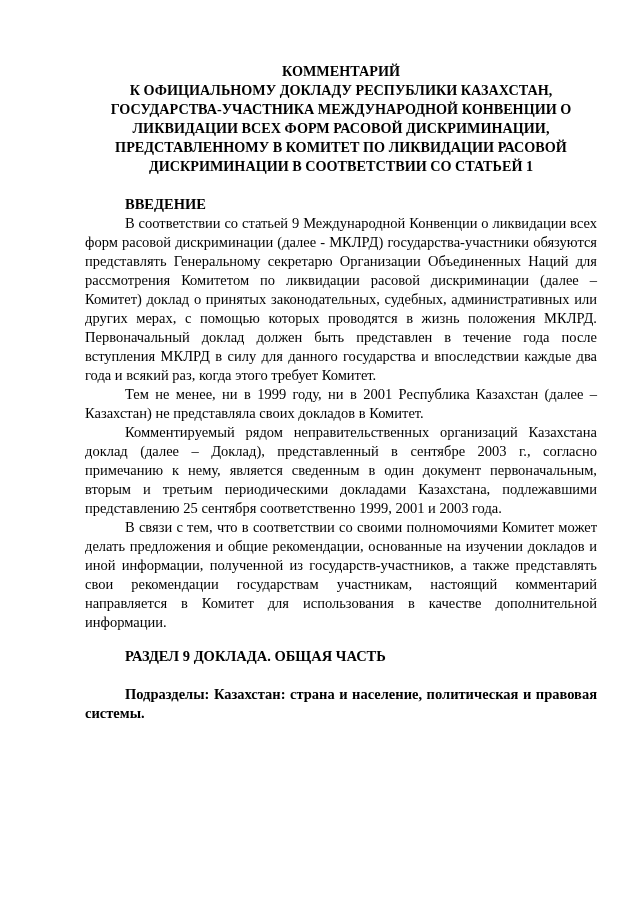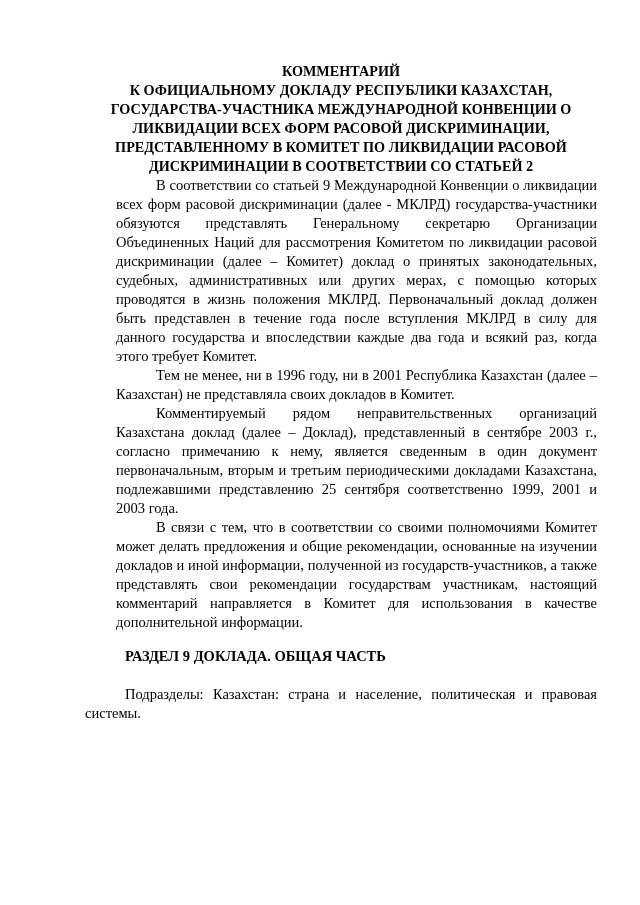--- a/index.html
+++ b/index.html
@@ -39,53 +39,53 @@
 
   .intro-heading {
     margin-top: 19px;
   }
 
   .section-heading {
     margin-top: 15px;
   }
 
   .subheading {
-    font-weight: normal;
+    font-weight: bold;
     text-align: justify;
     text-indent: 40px;
     margin-top: 19px;
   }
 
   p.body-para {
     text-align: justify;
     text-indent: 40px;
-    margin-left: 31px;
   }
 
   p.cut {
     text-align-last: justify;
   }
 </style>
 </head>
 <body>
 
 <div class="page">
 
   <div class="doc-title">КОММЕНТАРИЙ
 К ОФИЦИАЛЬНОМУ ДОКЛАДУ РЕСПУБЛИКИ КАЗАХСТАН,
 ГОСУДАРСТВА-УЧАСТНИКА МЕЖДУНАРОДНОЙ КОНВЕНЦИИ О
 ЛИКВИДАЦИИ ВСЕХ ФОРМ РАСОВОЙ ДИСКРИМИНАЦИИ,
 ПРЕДСТАВЛЕННОМУ В КОМИТЕТ ПО ЛИКВИДАЦИИ РАСОВОЙ
-ДИСКРИМИНАЦИИ В СООТВЕТСТВИИ СО СТАТЬЕЙ 2</div>
+ДИСКРИМИНАЦИИ В СООТВЕТСТВИИ СО СТАТЬЕЙ 1</div>
 
+  <div class="heading intro-heading">ВВЕДЕНИЕ</div>
 
   <p class="body-para">В соответствии со статьей 9 Международной Конвенции о ликвидации всех форм расовой дискриминации (далее - МКЛРД) государства-участники обязуются представлять Генеральному секретарю Организации Объединенных Наций для рассмотрения Комитетом по ликвидации расовой дискриминации (далее – Комитет) доклад о принятых законодательных, судебных, административных или других мерах, с помощью которых проводятся в жизнь положения МКЛРД. Первоначальный доклад должен быть представлен в течение года после вступления МКЛРД в силу для данного государства и впоследствии каждые два года и всякий раз, когда этого требует Комитет.</p>
 
 
-  <p class="body-para">Тем не менее, ни в 1996 году, ни в 2001 Республика Казахстан (далее – Казахстан) не представляла своих докладов в Комитет.</p>
+  <p class="body-para">Тем не менее, ни в 1999 году, ни в 2001 Республика Казахстан (далее – Казахстан) не представляла своих докладов в Комитет.</p>
 
   <p class="body-para">Комментируемый рядом неправительственных организаций Казахстана доклад (далее – Доклад), представленный в сентябре 2003 г., согласно примечанию к нему, является сведенным в один документ первоначальным, вторым и третьим периодическими докладами Казахстана, подлежавшими представлению 25 сентября соответственно 1999, 2001 и 2003 года.</p>
 
   <p class="body-para">В связи с тем, что в соответствии со своими полномочиями Комитет может делать предложения и общие рекомендации, основанные на изучении докладов и иной информации, полученной из государств-участников, а также представлять свои рекомендации государствам участникам, настоящий комментарий направляется в Комитет для использования в качестве дополнительной информации.</p>
 
   <div class="heading section-heading">РАЗДЕЛ 9 ДОКЛАДА. ОБЩАЯ ЧАСТЬ</div>
 
   <p class="subheading">Подразделы: Казахстан: страна и население, политическая и правовая системы.</p>
 
 

